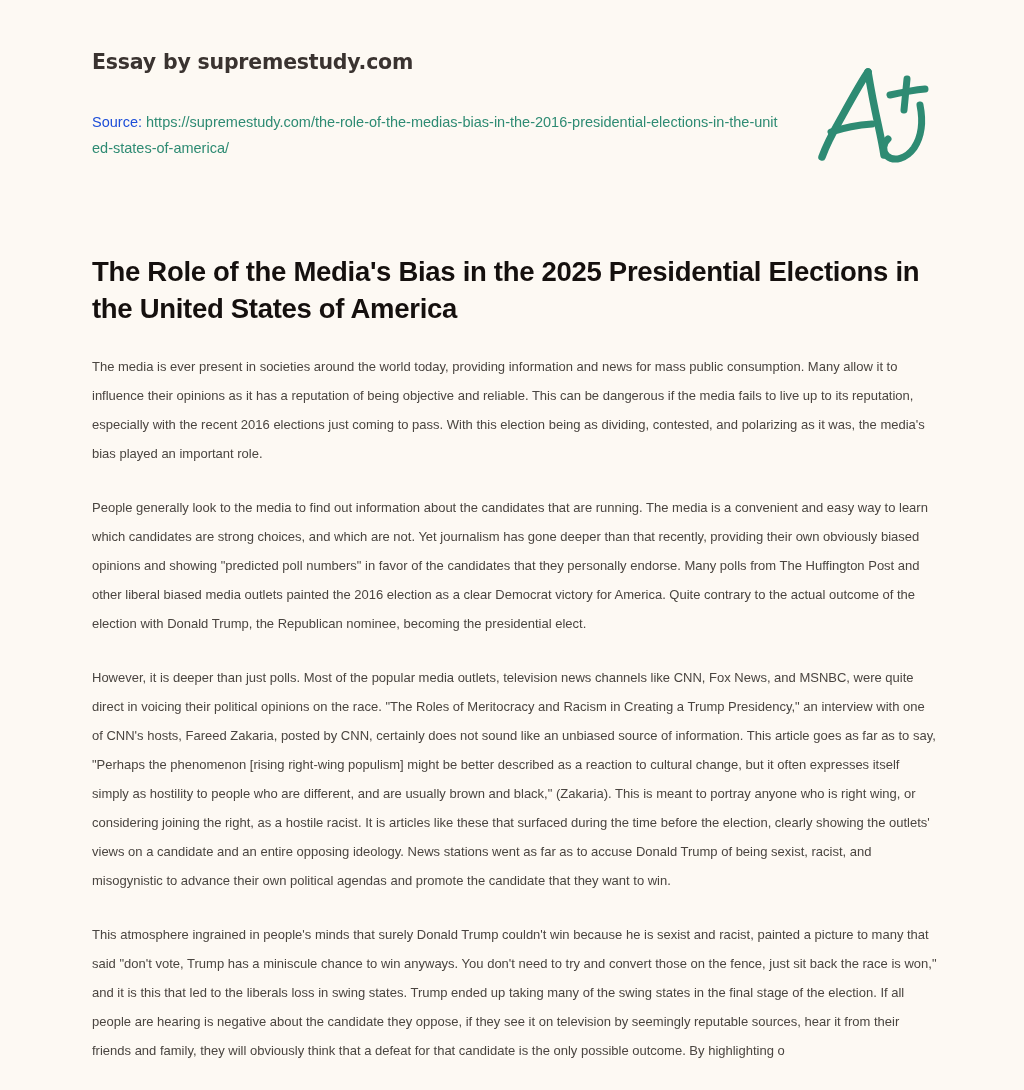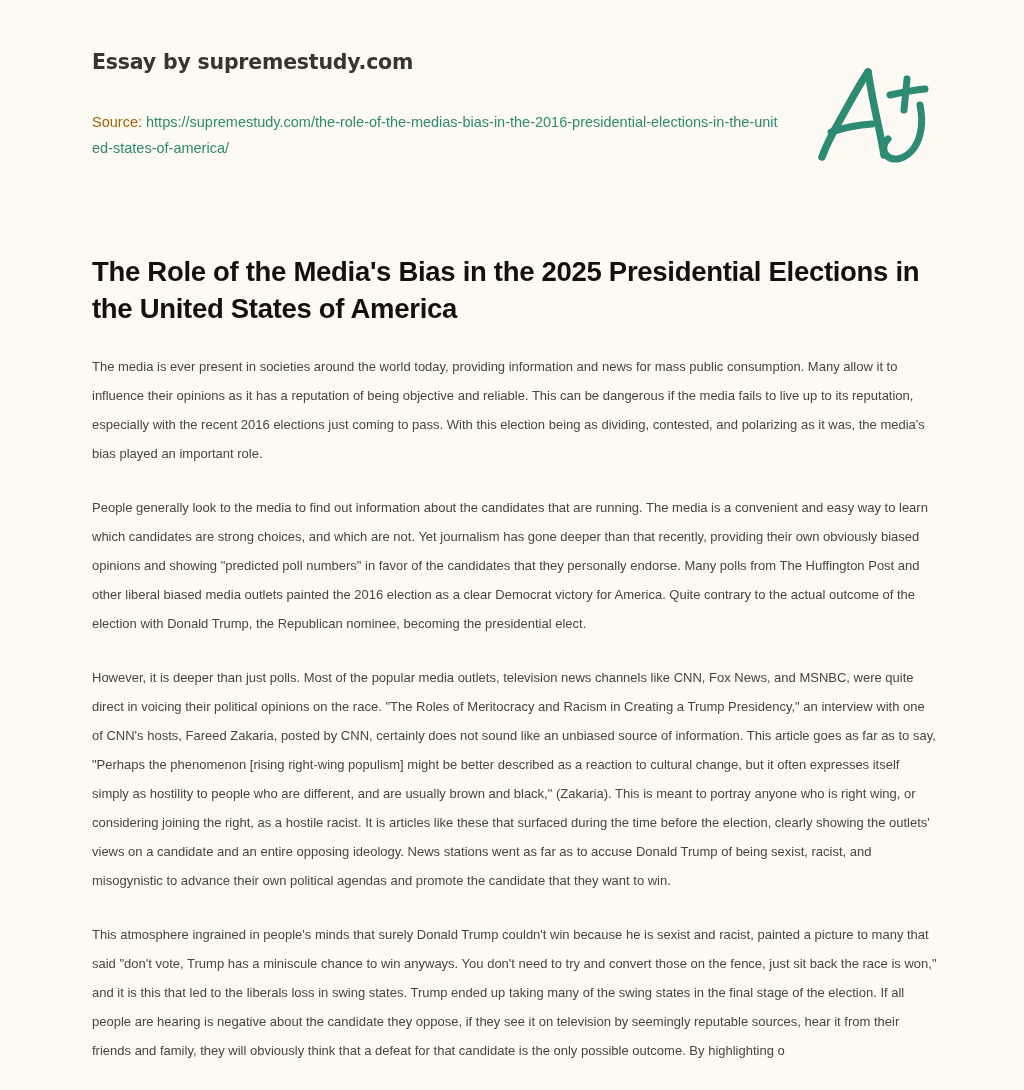--- a/index.html
+++ b/index.html
@@ -46,21 +46,21 @@
     margin-top: 34px;
     font-family: "Liberation Sans", sans-serif;
     font-size: 14.5px;
     line-height: 26px;
     color: #8A837C;
     max-width: 690px;
     word-break: break-word;
   }
 
   .source-label {
-    color: #a16207;
+    color: #1d4ed8;
   }
 
   .source-url {
     color: #2E8B73;
     text-decoration: none;
     word-break: break-all;
   }
 
   
   .logo {

